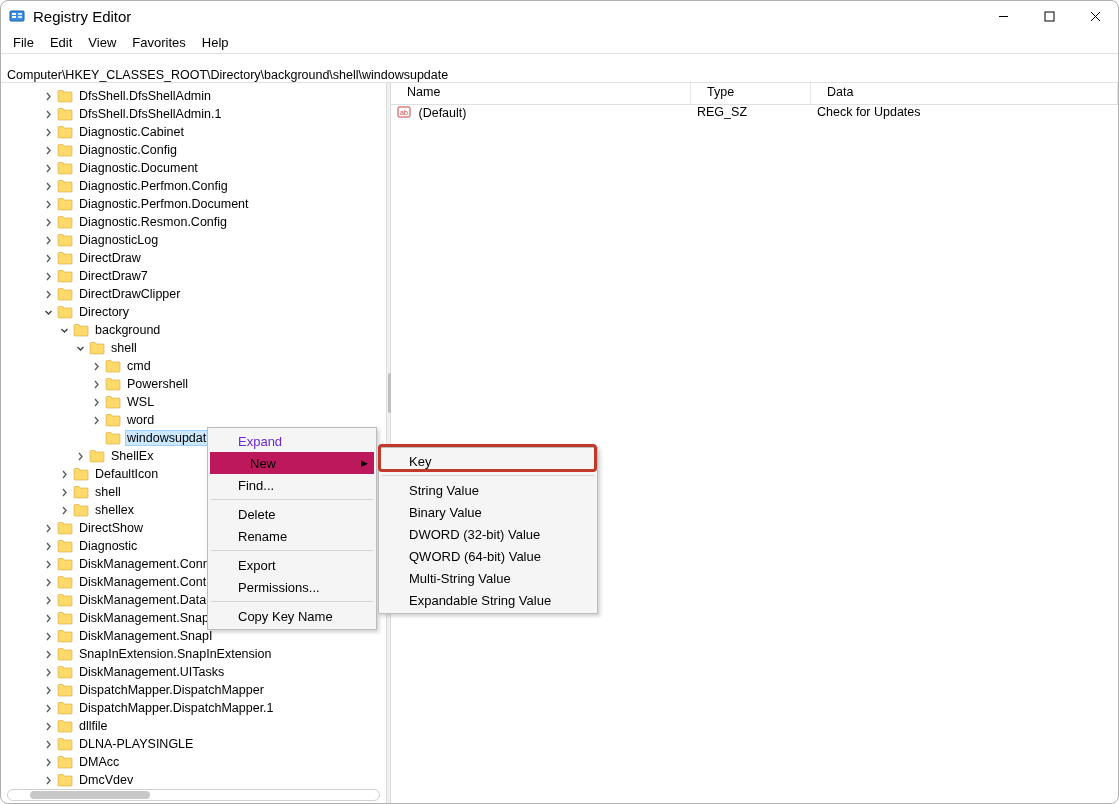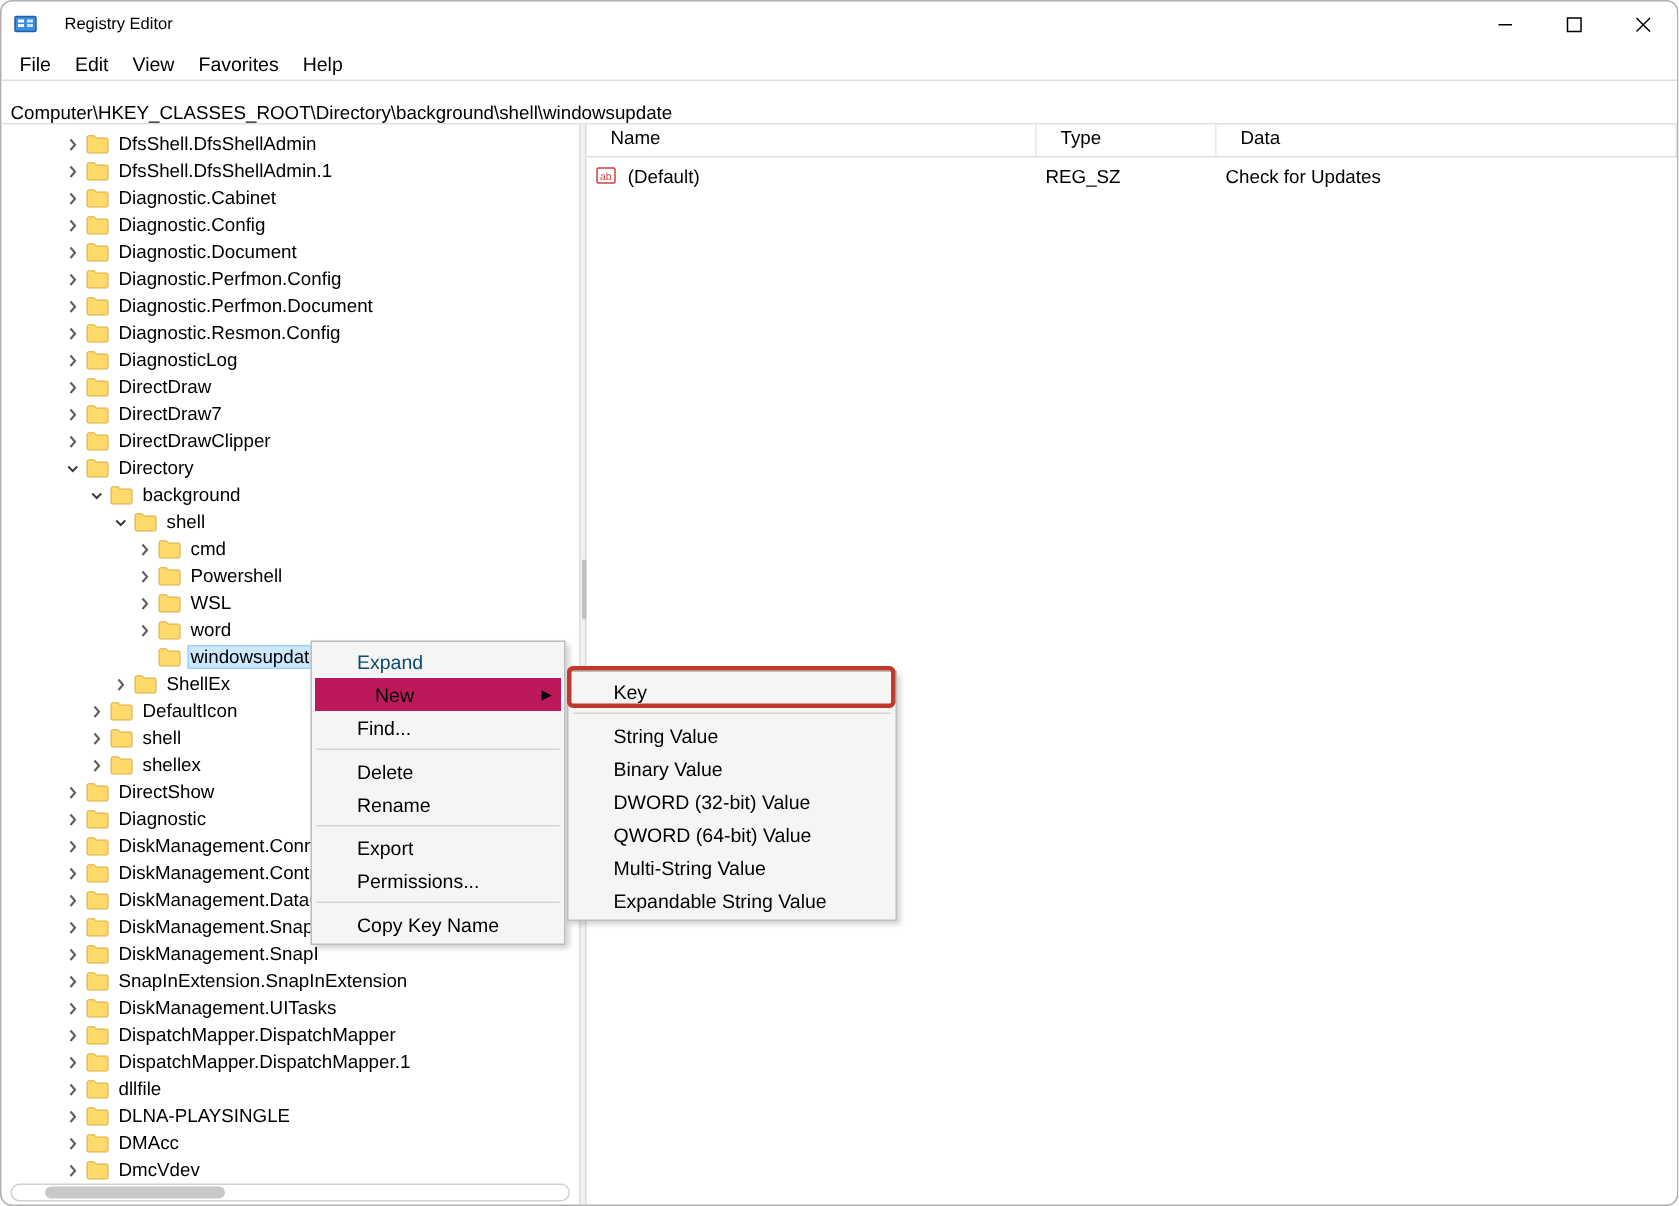--- a/index.html
+++ b/index.html
@@ -1,52 +1,52 @@
 <!DOCTYPE html>
 <html><head>
 <meta charset="utf-8">
 <style>
   * { box-sizing: border-box; font-family: 'Segoe UI', Tahoma, sans-serif; }
   html, body { margin: 0; padding: 0; width: 1119px; height: 804px; background: #fff; overflow: hidden; font-size: 13px; color: #000; }
   .window { width: 1119px; height: 804px; border: 1px solid #b0b0b0; border-radius: 8px; background: #fff; display: flex; flex-direction: column; overflow: hidden; }
   .titlebar { height: 30px; display: flex; align-items: center; padding: 0 0 0 8px; }
   .titlebar .app-icon { width: 16px; height: 16px; margin-right: 8px; }
-  .titlebar .title { flex: 1; font-size: 11px; margin-left: 10px; }
+  .titlebar .title { flex: 1; font-size: 15px; }
   .win-ctrls { display: flex; height: 100%; }
   .win-btn { width: 46px; display: flex; align-items: center; justify-content: center; }
   .win-btn svg { stroke: #000; stroke-width: 1; fill: none; }
   .menubar { height: 22px; display: flex; align-items: center; padding: 0 4px; font-size: 13px; }
   .menubar span { padding: 2px 8px; }
   .addressbar { height: 22px; border-top: 1px solid #e0e0e0; border-bottom: 1px solid #e0e0e0; padding: 14px 6px; font-size: 12.5px; background: #fff; }
   .content { flex: 1; display: flex; min-height: 0; border-top: 0; }
   .tree-pane { width: 385px; border-right: 0; position: relative; overflow: hidden; }
   .tree-scroll { position: absolute; inset: 0; overflow: hidden; padding: 4px 0 4px 4px; }
   .splitter { width: 5px; background: #f0f0f0; border-left: 1px solid #ddd; border-right: 1px solid #ddd; position: relative; }
   .splitter-handle { position: absolute; left: 1px; top: 290px; width: 3px; height: 40px; background: #c0c0c0; border-radius: 2px; }
   .list-pane { flex: 1; }
   .list-header { display: flex; height: 22px; border-bottom: 1px solid #e0e0e0; font-size: 12.5px; }
   .list-header .col { padding: 2px 16px; border-right: 1px solid #e8e8e8; }
   .col-name { width: 300px; }
   .col-type { width: 120px; }
   .col-data { flex: 1; }
-  .list-row { display: flex; height: 20px; align-items: flex-end; font-size: 12.5px; }
+  .list-row { display: flex; height: 20px; align-items: flex-start; font-size: 12.5px; }
   .list-row .col { padding: 0 6px; white-space: nowrap; }
   .val-icon { width: 14px; height: 14px; margin-right: 4px; display: inline-block; vertical-align: -2px; }
   .tree ul { list-style: none; margin: 0; padding: 0 0 0 16px; }
   .tree > ul { padding-left: 0; }
   .node { display: flex; align-items: center; height: 18px; font-size: 12.5px; white-space: nowrap; }
   .expander { width: 14px; height: 14px; display: flex; align-items: center; justify-content: center; flex-shrink: 0; }
   .expander svg { width: 9px; height: 9px; }
   .folder-icon { width: 16px; height: 14px; margin: 0 4px 0 2px; flex-shrink: 0; }
   .node-label { padding: 0 2px; }
   .node.selected .node-label { background: #cce8ff; border: 1px solid #99d1ff; padding: 0 1px; }
 
   .ctx-menu { position: absolute; background: #f5f5f5; border: 1px solid #bdbdbd; box-shadow: 2px 2px 4px rgba(0,0,0,0.2); font-size: 13px; padding: 2px; z-index: 100; }
   .ctx-item { height: 22px; display: flex; align-items: center; padding: 0 28px 0 28px; position: relative; }
-  .ctx-item.disabled { color: #0c4a6e; }
+  .ctx-item.disabled { color: #6d28d9; }
   .ctx-item.highlight { background: #be185d; padding-left: 40px; }
   .ctx-sep { height: 1px; background: #d4d4d4; margin: 3px 1px; }
   .ctx-arrow { position: absolute; right: 6px; font-size: 9px; }
   .ctx-key-hl { position: absolute; border: 3px solid #c0392b; border-radius: 4px; z-index: 101; }
 
   .hscroll { position: absolute; bottom: 2px; left: 6px; right: 6px; height: 12px; border: 1px solid #d0d0d0; border-radius: 6px; }
   .hscroll-thumb { position: absolute; left: 22px; top: 1px; height: 8px; width: 120px; background: #c8c8c8; border-radius: 4px; }
 </style>
 </head>
 <body>

